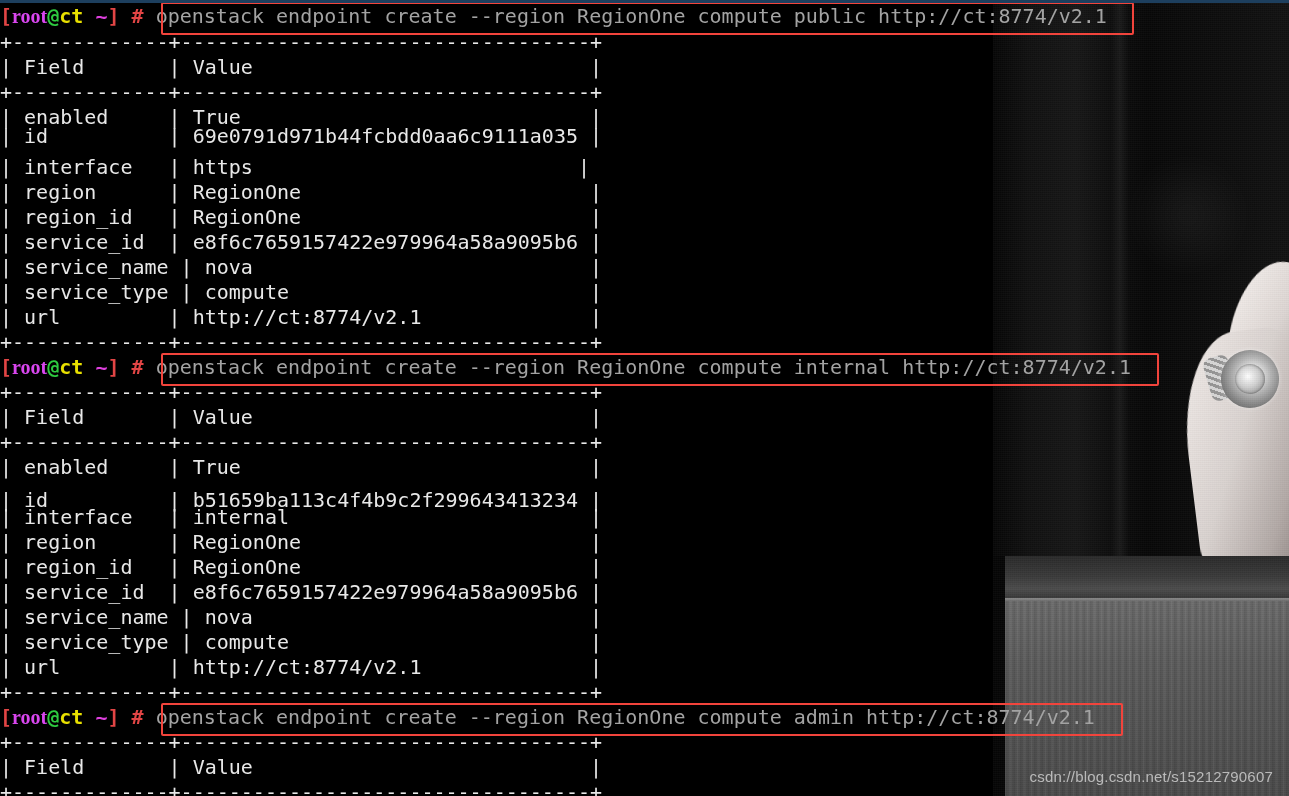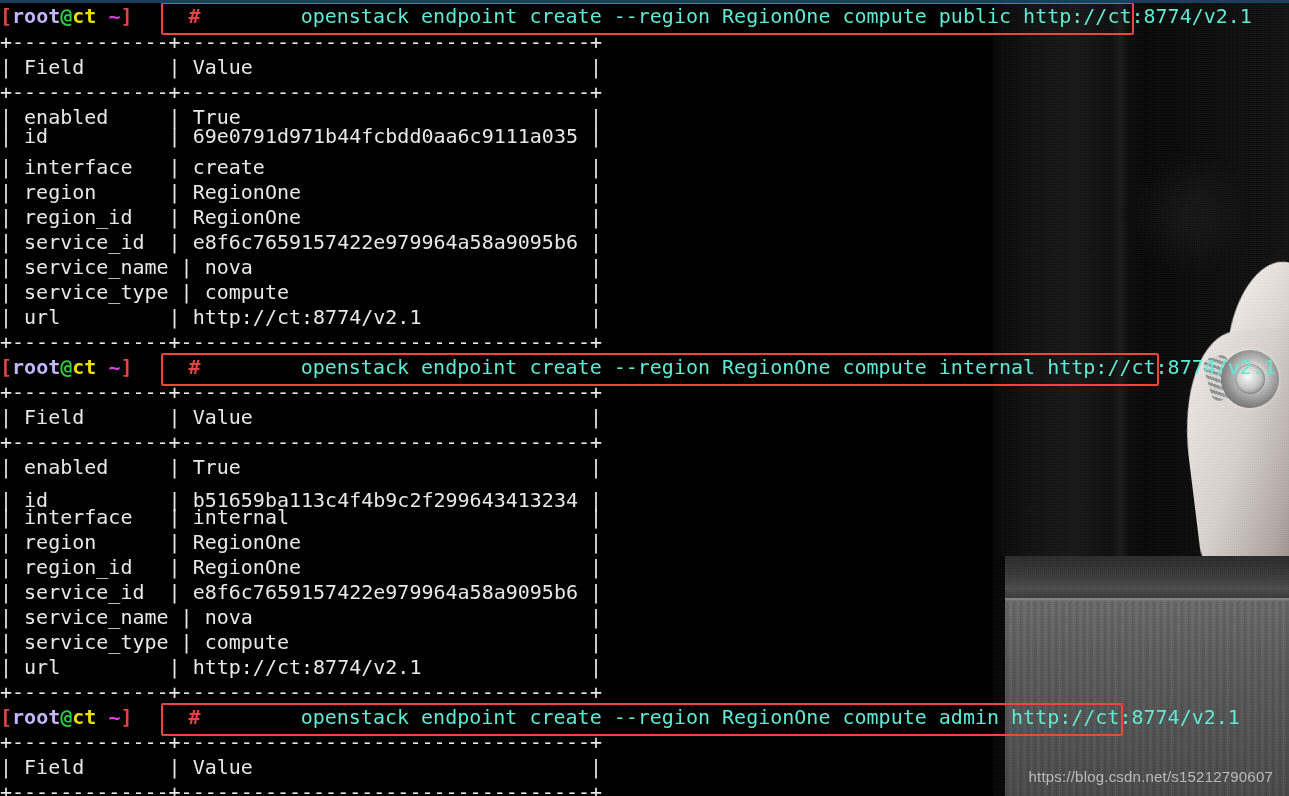--- a/index.html
+++ b/index.html
@@ -154,26 +154,26 @@
     font-size: 20px;
     letter-spacing: 0px;
     color: #e8e8e8;
     z-index: 20;
   }
   .line.wide { width: 1289px; }
   .line.tbl  { width: 993px; }
 
   
   .c-brk  { color: #e24545; font-weight: bold; }
-  .c-user { color: #c4b5fd; font-weight: bold; }
+  .c-user { color: #d946ef; font-weight: bold; font-family: Liberation Serif, serif; }
   .c-at   { color: #2ecc40; font-weight: bold; }
   .c-host { color: #e8e000; font-weight: bold; }
   .c-path { color: #e040e0; font-weight: bold; }
   .c-hash { color: #e24545; font-weight: bold; }
-  .cmd    { color: #5eead4; margin-left: 44px; }
+  .cmd    { color: #a3a3a3; }
 
   
   .hlbox {
     position: absolute;
     border: 2px solid #f2443c;
     border-radius: 2px;
     z-index: 30;
     pointer-events: none;
   }
 
@@ -216,21 +216,21 @@
   <div id="topbar"></div>
   <div id="topbar-right"></div>
 
   <div id="lines-host">
       <div class="line wide" style="top: 4px;"><span class="c-brk">[</span><span class="c-user">root</span><span class="c-at">@</span><span class="c-host">ct</span><span class="c-path"> </span><span class="c-path">~</span><span class="c-brk">]</span><span class="cmd"> </span><span class="c-hash">#</span><span class="cmd"> </span><span class="cmd">openstack endpoint create --region RegionOne compute public http://ct:8774/v2.1</span></div>
       <div class="line tbl" style="top: 30px;">+-------------+----------------------------------+</div>
       <div class="line tbl" style="top: 55px;">| Field       | Value                            |</div>
       <div class="line tbl" style="top: 80px;">+-------------+----------------------------------+</div>
       <div class="line tbl" style="top: 105px;">| enabled     | True                             |</div>
       <div class="line tbl" style="top: 124px;">| id          | 69e0791d971b44fcbdd0aa6c9111a035 |</div>
-      <div class="line tbl" style="top: 155px;">| interface   | create                           |</div>
+      <div class="line tbl" style="top: 155px;">| interface   | https                           |</div>
       <div class="line tbl" style="top: 180px;">| region      | RegionOne                        |</div>
       <div class="line tbl" style="top: 205px;">| region_id   | RegionOne                        |</div>
       <div class="line tbl" style="top: 230px;">| service_id  | e8f6c7659157422e979964a58a9095b6 |</div>
       <div class="line tbl" style="top: 255px;">| service_name | nova                            |</div>
       <div class="line tbl" style="top: 280px;">| service_type | compute                         |</div>
       <div class="line tbl" style="top: 305px;">| url         | http://ct:8774/v2.1              |</div>
       <div class="line tbl" style="top: 330px;">+-------------+----------------------------------+</div>
       <div class="line wide" style="top: 355px;"><span class="c-brk">[</span><span class="c-user">root</span><span class="c-at">@</span><span class="c-host">ct</span><span class="c-path"> </span><span class="c-path">~</span><span class="c-brk">]</span><span class="cmd"> </span><span class="c-hash">#</span><span class="cmd"> </span><span class="cmd">openstack endpoint create --region RegionOne compute internal http://ct:8774/v2.1</span></div>
       <div class="line tbl" style="top: 380px;">+-------------+----------------------------------+</div>
       <div class="line tbl" style="top: 405px;">| Field       | Value                            |</div>
@@ -250,15 +250,15 @@
       <div class="line tbl" style="top: 755px;">| Field       | Value                            |</div>
       <div class="line tbl" style="top: 780px;">+-------------+----------------------------------+</div>
     </div>
 
   <div id="hl-host">
       <div class="hlbox" style="left: 161px; top: 2px; width: 969px; height: 29px;"></div>
       <div class="hlbox" style="left: 161px; top: 353px; width: 994px; height: 29px;"></div>
       <div class="hlbox" style="left: 161px; top: 703px; width: 958px; height: 29px;"></div>
     </div>
 
-  <div id="watermark">https://blog.csdn.net/s15212790607</div>
+  <div id="watermark">csdn://blog.csdn.net/s15212790607</div>
 
 </div>
 
 </body></html>

